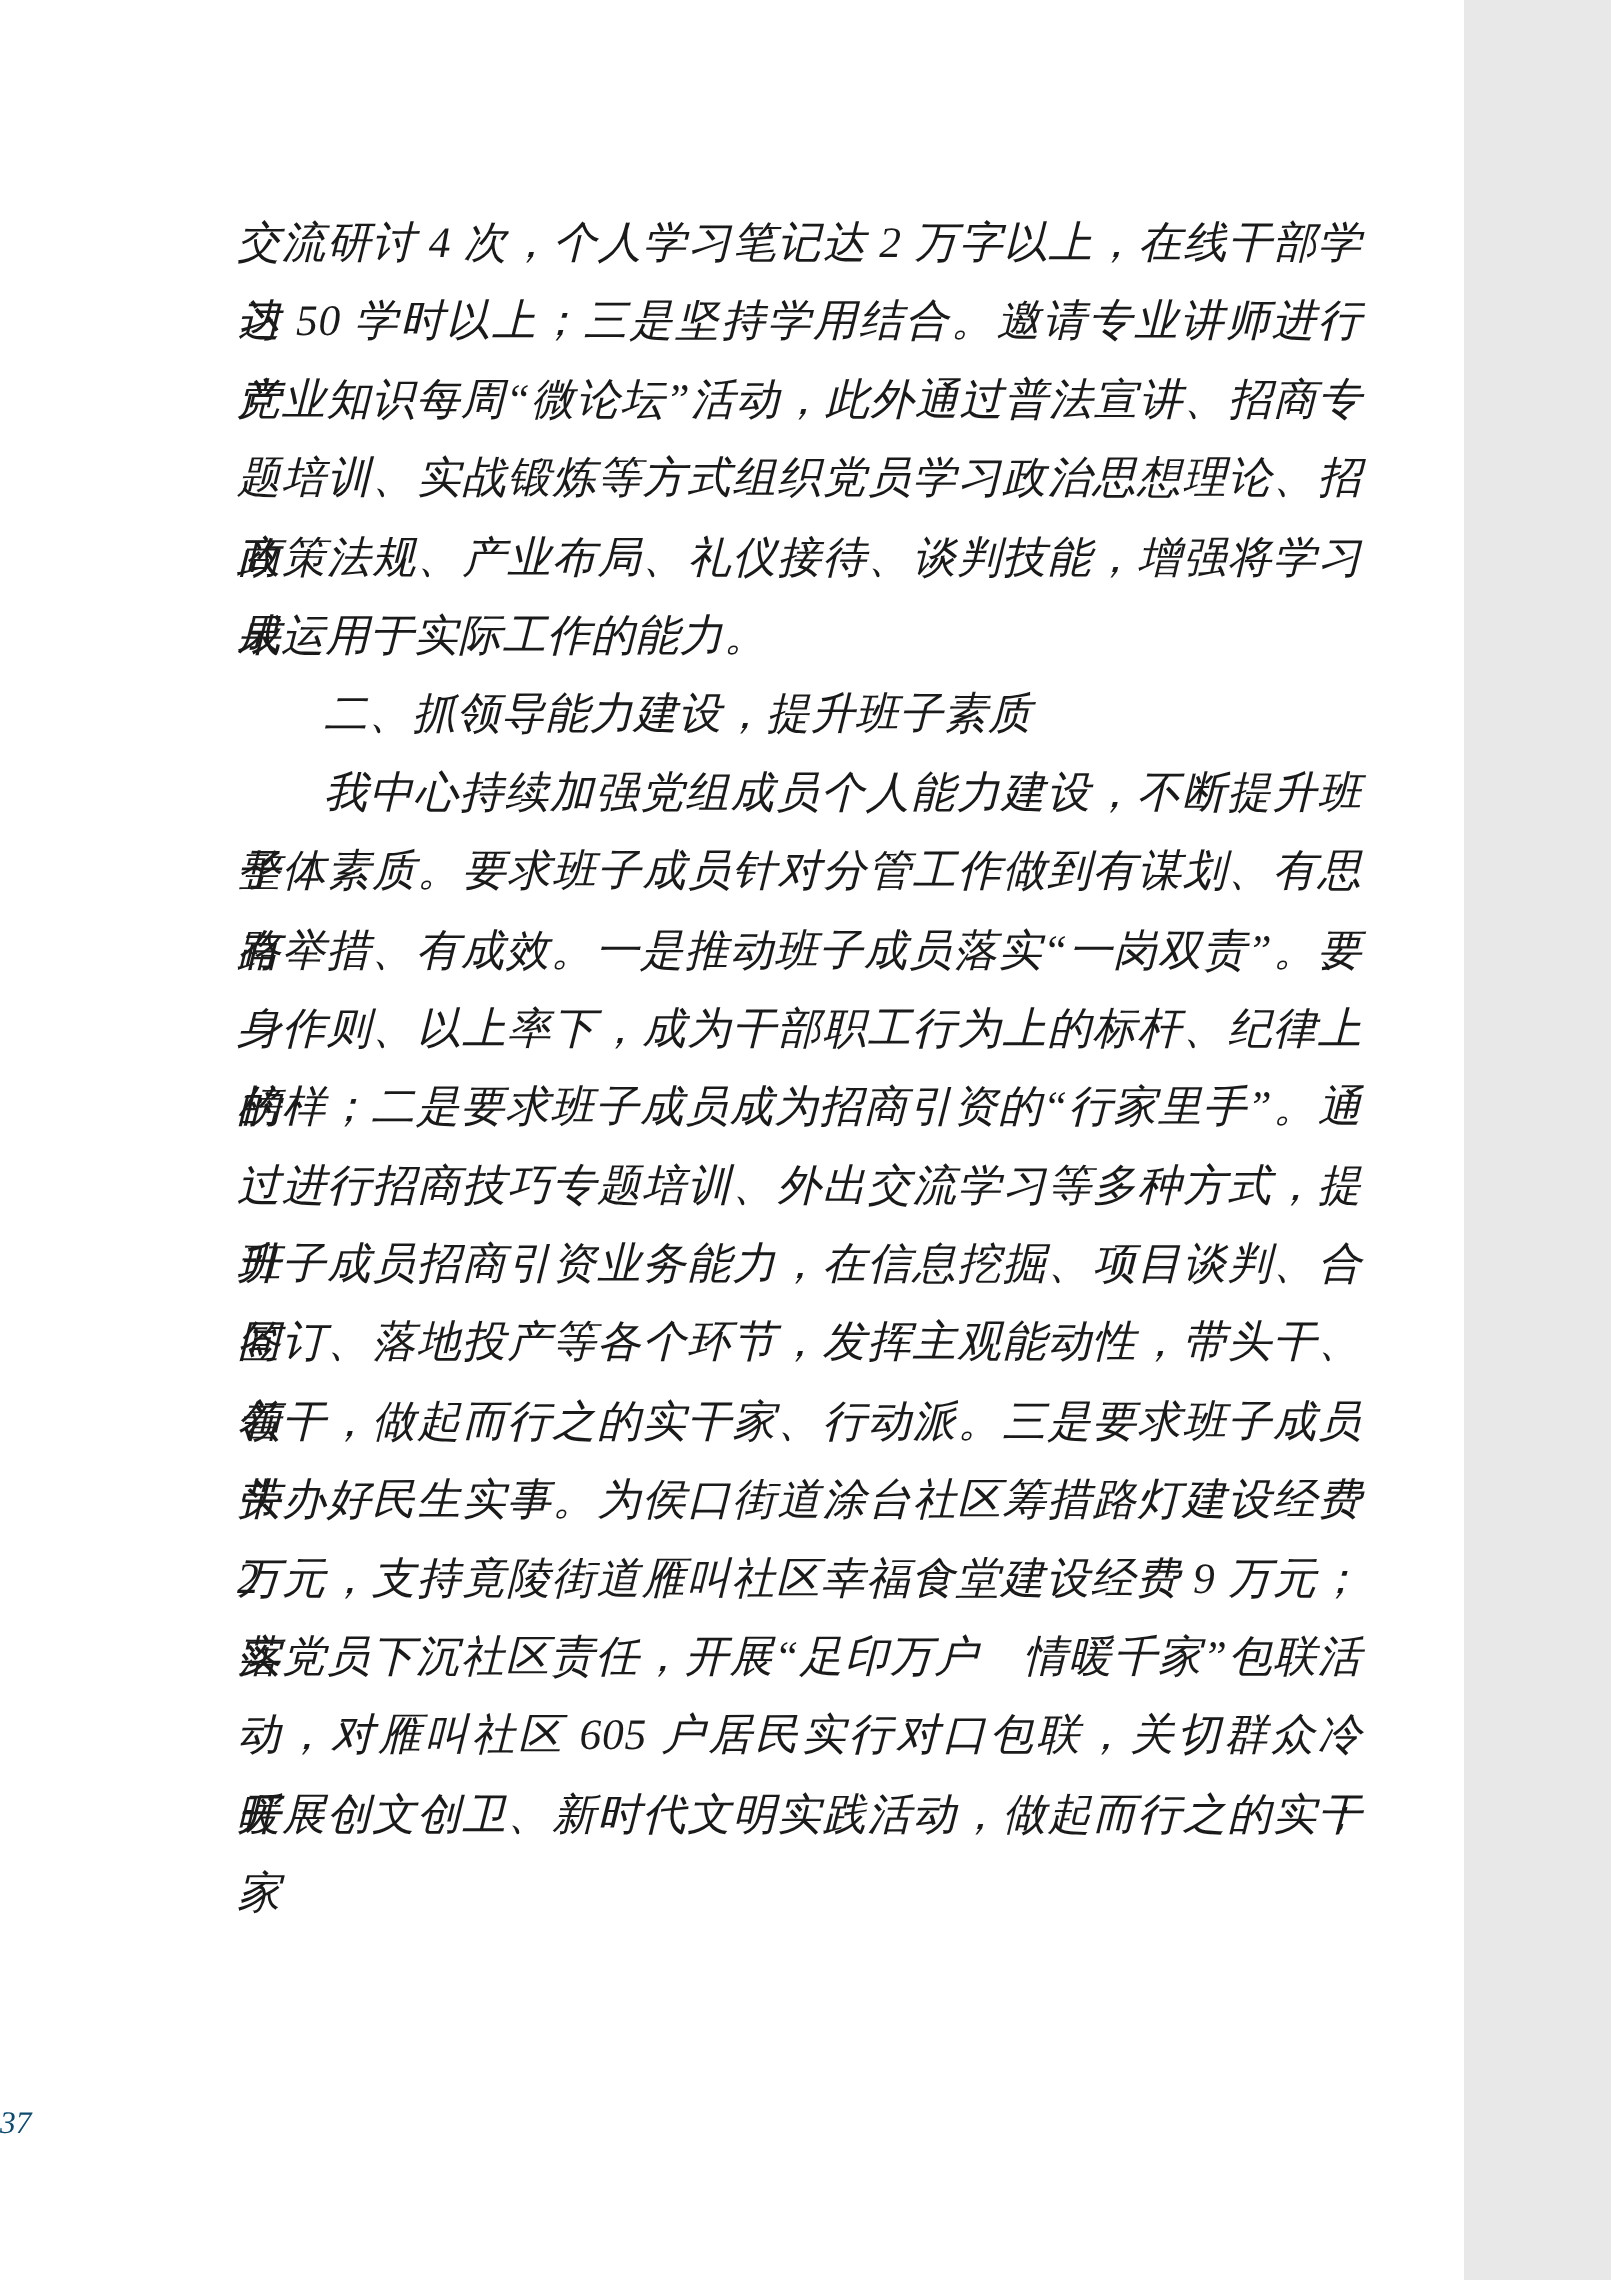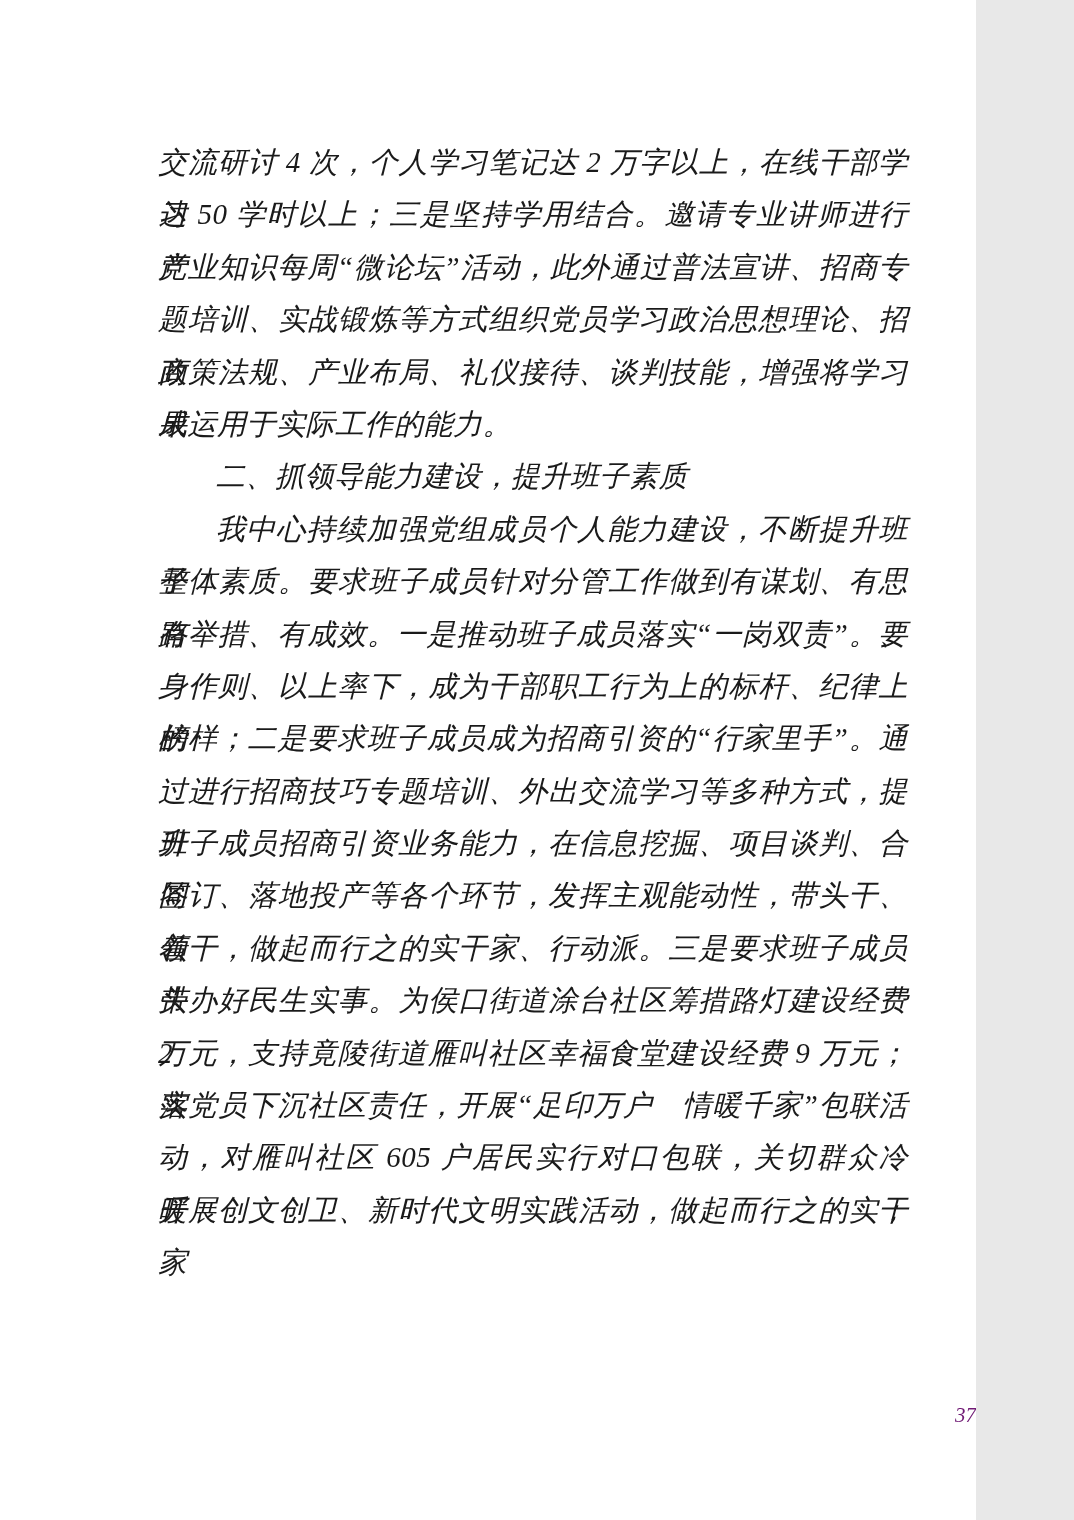--- a/index.html
+++ b/index.html
@@ -37,24 +37,24 @@
     text-justify: inter-character;
   }
   .line.indent {
     text-indent: 58px;
   }
   .page-number {
     position: absolute;
     top: 1400px;
     left: 0;
     width: 100%;
-    text-align: right;
+    text-align: left;
     font-size: 21px;
     line-height: 30px;
-    color: #701a75;
+    color: #0c4a6e;
   }
 </style>
 </head>
 <body>
 
 <div class="page">
   <div class="content">
       <div class="line fill">交流研讨 4 次，个人学习笔记达 2 万字以上，在线干部学习</div>
       <div class="line fill">达 50 学时以上；三是坚持学用结合。邀请专业讲师进行党</div>
       <div class="line fill">产业知识每周“微论坛”活动，此外通过普法宣讲、招商专</div>

